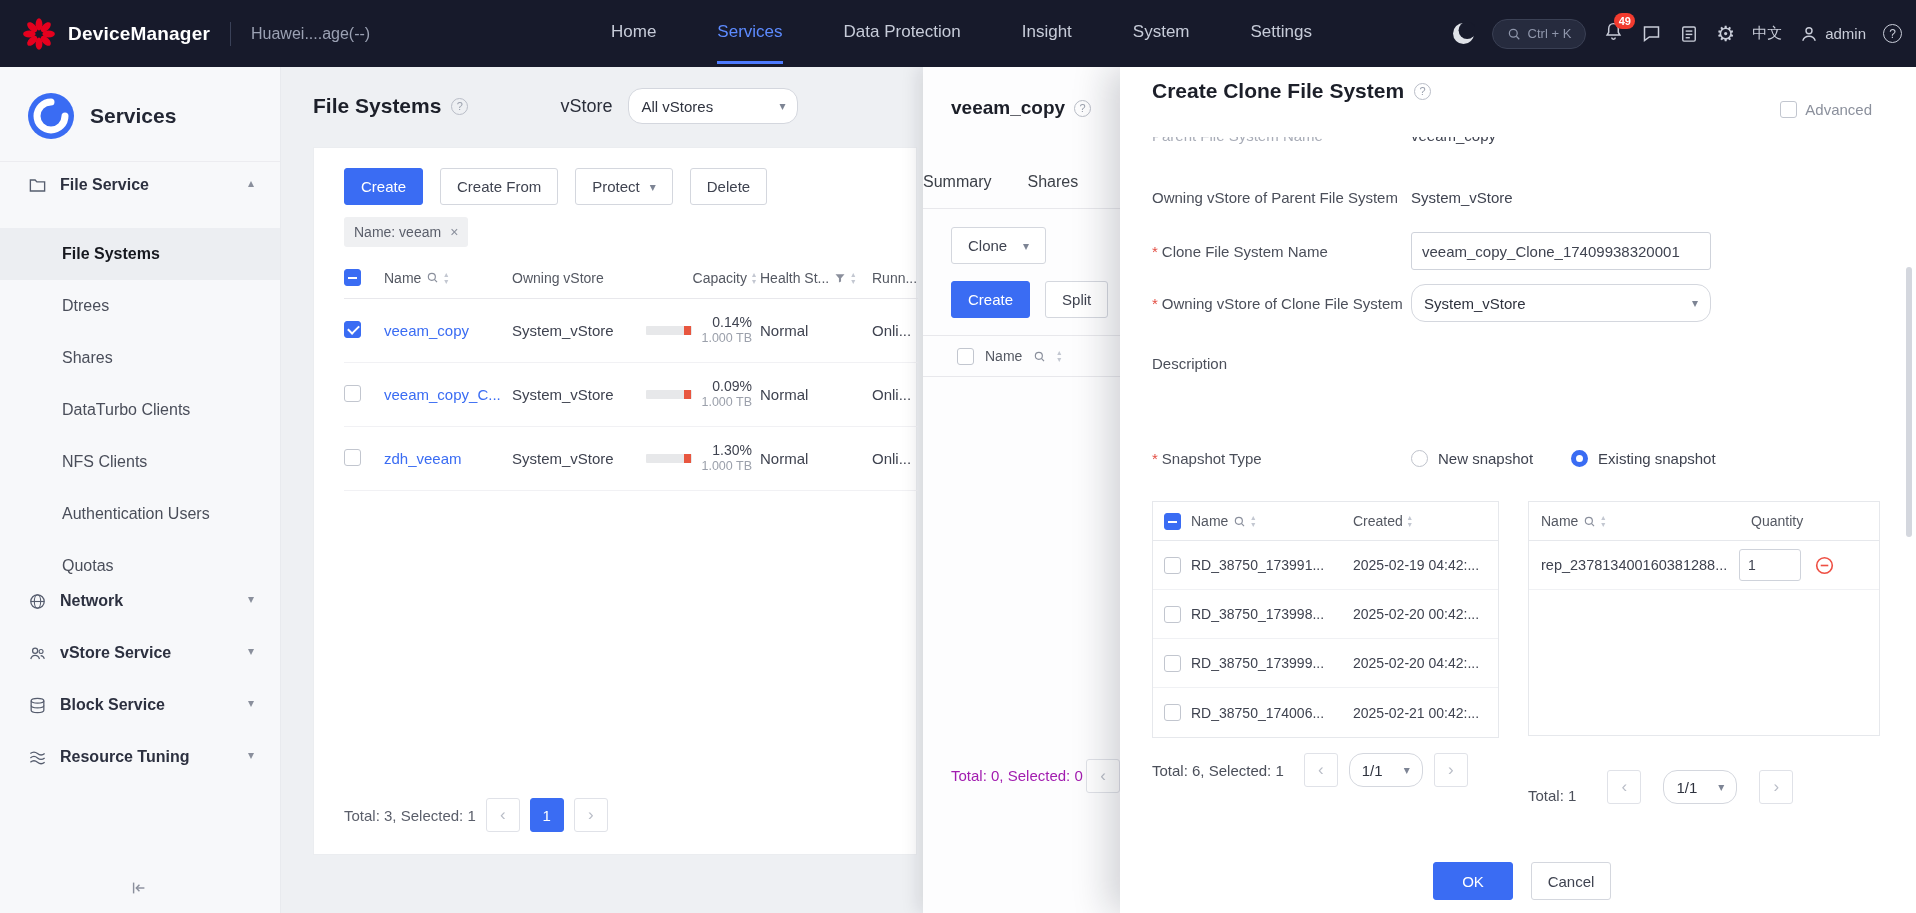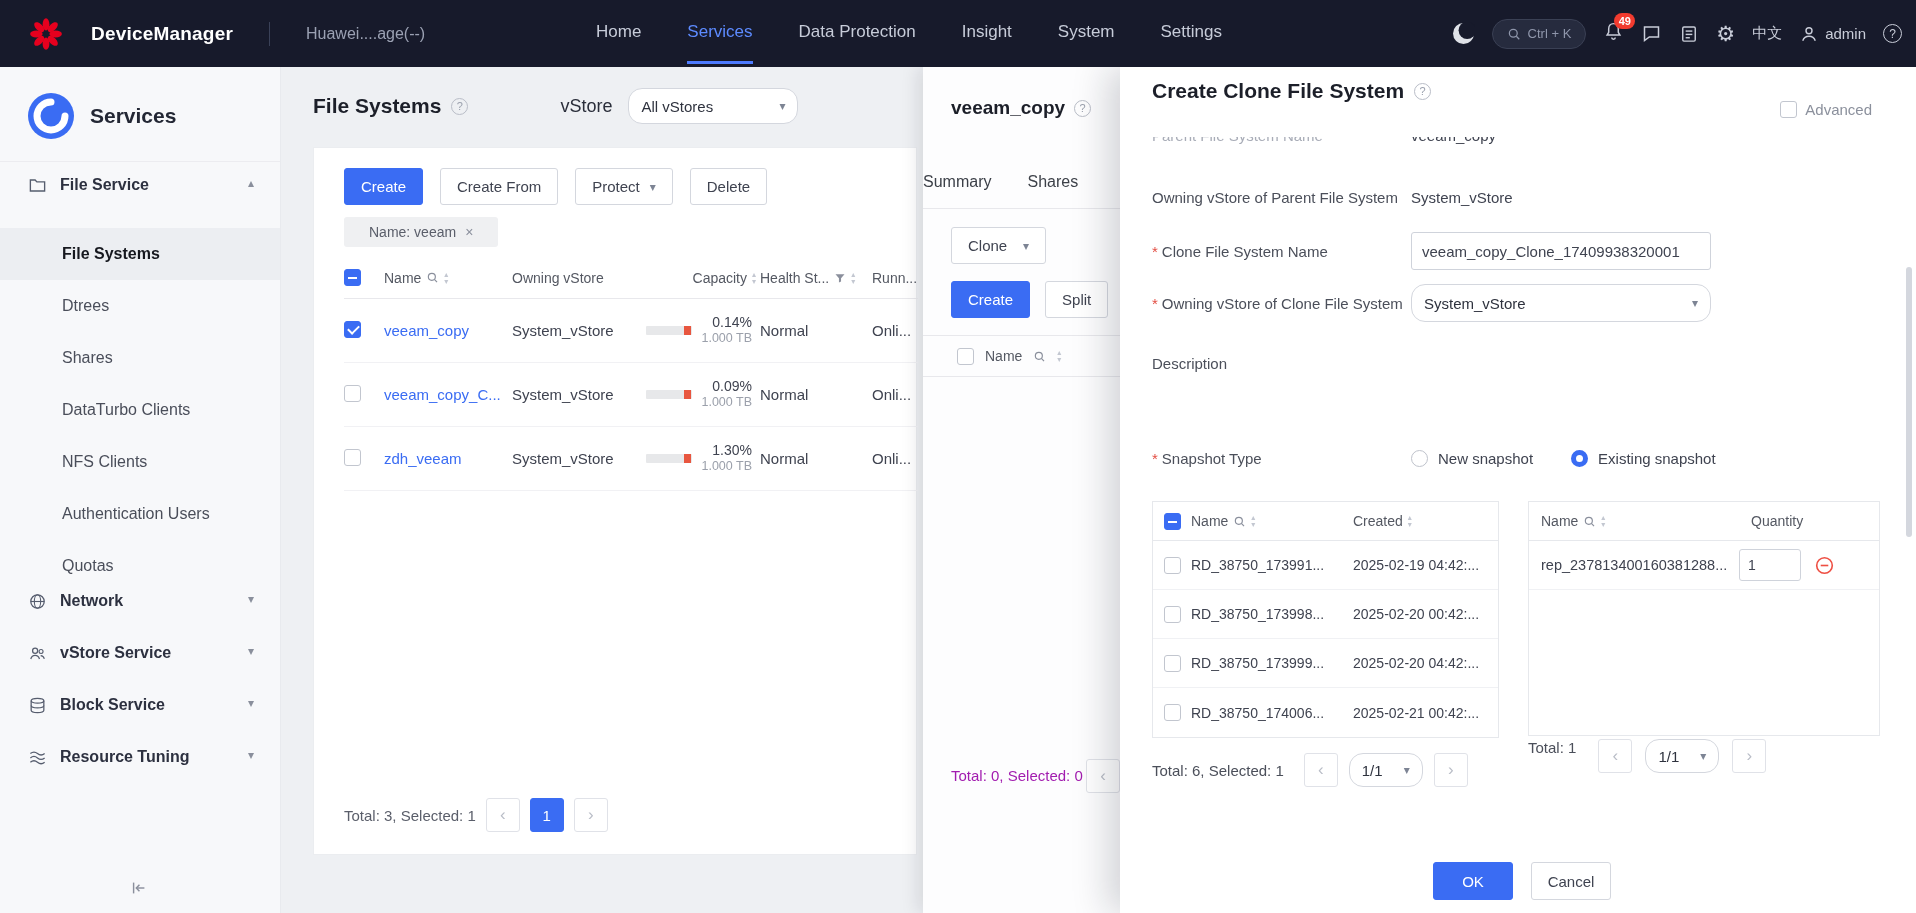--- a/index.html
+++ b/index.html
@@ -1,26 +1,26 @@
 <!DOCTYPE html>
 <html><head>
 <meta charset="utf-8">
 <style>
   * { margin:0; padding:0; box-sizing:border-box; }
   body { font-family:"Liberation Sans","DejaVu Sans",sans-serif; background:#dfe2e8; }
   .app { position:relative; width:1916px; height:913px; background:#eef0f3; overflow:hidden; }
 
   
   .topbar { position:absolute; top:0; left:0; right:0; height:67px; background:#171a2b; display:flex; align-items:center; z-index:60; }
-  .brand-area { display:flex; align-items:center; gap:28px; padding-left:29px; }
+  .brand-area { display:flex; align-items:center; gap:12px; padding-left:22px; }
   .brand { font-size:19px; font-weight:bold; color:#fff; letter-spacing:.2px; }
   .tb-div { width:1px; height:24px; background:#3a4158; margin:0 8px; }
   .device { font-size:16px; color:#9ba1b3; }
   .topnav { position:absolute; left:596px; top:0; height:67px; display:flex; gap:46px; }
-  .nav-item { display:flex; align-items:center; height:64px; color:#c7ccd9; font-size:17px; cursor:pointer; position:relative; white-space:nowrap; }
+  .nav-item { display:flex; align-items:center; height:64px; color:#c7ccd9; font-size:17px; cursor:pointer; position:relative; white-space:nowrap;margin-left:15px; }
   .nav-item.active { color:#5d8bff; }
   .nav-item.active::after { content:""; position:absolute; left:0; right:0; bottom:0; height:3px; background:#4d7bff; }
   .tb-right { position:absolute; right:14px; top:0; height:67px; display:flex; align-items:center; gap:17px; color:#c9cdd9; }
   .search-pill { display:flex; align-items:center; gap:7px; height:30px; padding:0 14px; border-radius:15px; background:#262b3e; border:1px solid #3a4054; color:#8f96ab; font-size:13px; cursor:pointer; }
   .bell-wrap { position:relative; cursor:pointer; }
   .badge { position:absolute; top:-8px; left:11px; background:#f23b2f; color:#fff; font-size:11px; height:16px; min-width:21px; border-radius:8px; display:flex; align-items:center; justify-content:center; padding:0 4px; font-weight:bold; }
   .gear { font-size:21px; cursor:pointer; }
   .lang { font-size:15px; cursor:pointer; }
   .tb-user { display:flex; align-items:center; gap:6px; font-size:15px; cursor:pointer; }
   .help-circle { width:19px; height:19px; border-radius:50%; border:1.5px solid #c9cdd9; font-size:12px; display:flex; align-items:center; justify-content:center; cursor:pointer; }
@@ -55,21 +55,21 @@
   .pg-btn.current { background:#3a6cf3; border-color:#3a6cf3; color:#fff; font-size:15px; }
   .trunc { white-space:nowrap; overflow:hidden; }
 
   
   .fs-titlebar { position:absolute; left:313px; top:88px; display:flex; align-items:center; z-index:1; }
   .fs-title { font-size:21px; font-weight:bold; color:#1c1f29; margin-right:10px; }
   .vstore-label { margin-left:92px; font-size:18px; color:#2a2e3a; }
   .vstore-sel { margin-left:16px; width:170px; }
   .fs-card { position:absolute; left:313px; top:147px; width:604px; height:708px; background:#fff; border:1px solid #ebedf0; padding:20px 0 0 30px; z-index:1; }
   .fs-buttons { display:flex; gap:17px; }
-  .fs-tag { margin-top:12px; display:inline-flex; align-items:center; gap:9px; background:#eff0f2; border-radius:3px; height:30px; padding:0 25px; font-size:14px; color:#5a5e6a; }
+  .fs-tag { margin-top:12px; display:inline-flex; align-items:center; gap:9px; background:#eff0f2; border-radius:3px; height:30px; padding:0 10px; font-size:14px; color:#5a5e6a; }
   .fs-tag .x { color:#8a8f9c; cursor:pointer; font-size:14px; }
   .fs-table { margin-top:10px; width:574px; }
   .fs-thead, .fs-row { display:grid; grid-template-columns:40px 128px 122px 126px 112px 1fr; align-items:center; }
   .fs-thead { height:42px; border-bottom:1px solid #e8e8ec; font-size:14px; color:#545862; }
   .fs-thead .th { display:flex; align-items:center; gap:5px; }
   .th-right { justify-content:flex-end; padding-right:4px; }
   .fs-row { height:64px; border-bottom:1px solid #f1f1f4; font-size:15px; color:#3f4350; cursor:pointer; }
   .fs-link { color:#3a6cf3; text-decoration:none; }
   .cap-cell { display:flex; align-items:center; justify-content:flex-end; gap:9px; padding-right:8px; }
   .cap-bar { width:46px; height:9px; background:#e7e8ea; border-radius:1px; position:relative; }
@@ -123,21 +123,21 @@
   .snap-row { height:49px; border-bottom:1px solid #f0f1f4; font-size:14px; color:#3f4350; cursor:pointer; }
   .snap-row:last-child { border-bottom:none; }
   .sel-table { position:absolute; left:408px; top:434px; width:352px; height:235px; border:1px solid #e6e8ec; background:#fff; }
   .selt-hrow { display:grid; grid-template-columns:210px 1fr; align-items:center; height:39px; border-bottom:1px solid #e6e8ec; font-size:14px; color:#545862; }
   .selt-hrow .th { display:flex; align-items:center; gap:5px; padding-left:12px; }
   .selt-row { display:grid; grid-template-columns:210px 1fr; align-items:center; height:49px; border-bottom:1px solid #f0f1f4; font-size:14.5px; color:#3f4350; }
   .selt-row .nm { padding-left:12px; }
   .qty-cell { display:flex; align-items:center; gap:14px; }
   .qty-input { width:62px; height:32px; border:1px solid #cfd3db; border-radius:3px; padding:0 8px; font-size:14px; color:#3f4350; font-family:inherit; }
   .dg-foot-l { position:absolute; left:32px; top:686px; display:flex; align-items:center; gap:11px; font-size:15px; color:#4b4f5a; }
-  .dg-foot-r { position:absolute; left:408px; top:672px; display:flex; align-items:flex-start; gap:13px; font-size:15px; color:#4b4f5a; }
+  .dg-foot-r { position:absolute; left:408px; top:703px; display:flex; align-items:flex-end; gap:22px; font-size:15px; color:#4b4f5a; }
   .foot-total { margin-right:9px; white-space:nowrap; }
   .pg-sel { width:74px; height:34px; }
   .dg-actions { position:absolute; left:313px; top:795px; display:flex; gap:18px; }
   .dg-actions .btn { width:80px; height:38px; }
   .dg-scroll { position:absolute; right:4px; top:200px; width:6px; height:270px; background:#d4d7de; border-radius:3px; }
 </style>
 </head>
 <body>
 
 <div class="app">

